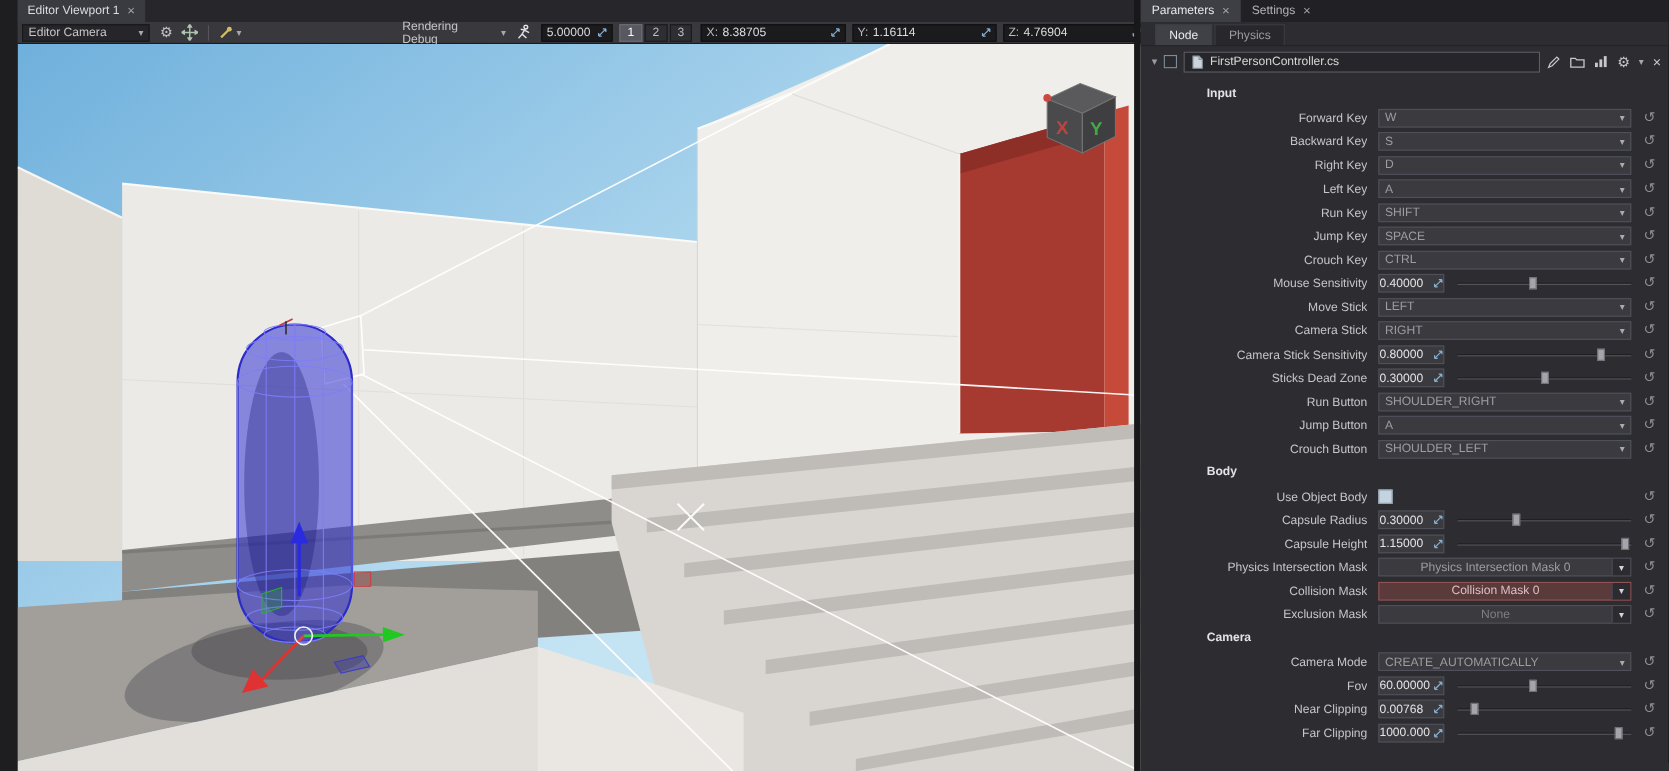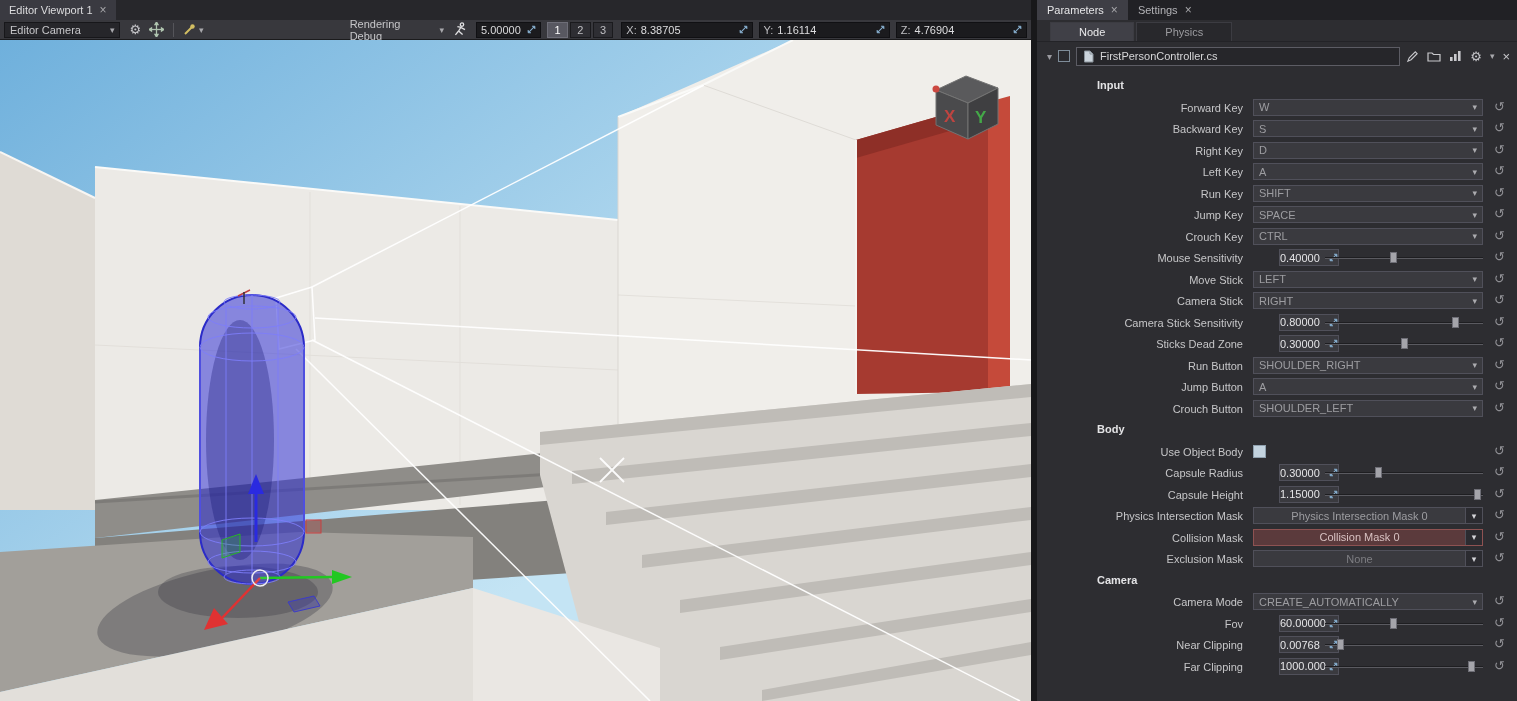--- a/index.html
+++ b/index.html
@@ -1,21 +1,21 @@
 <!DOCTYPE html>
 <html><head>
 <meta charset="utf-8">
 <style>
   * { margin:0; padding:0; box-sizing:border-box; }
   html,body { background:#151517; }
   .app { position:relative; width:1517px; height:701px; background:#1E1E20; overflow:hidden;
          font-family:"Liberation Sans", sans-serif; font-size:11px; color:#C8C8CA; }
 
   
-  .left-pane { position:absolute; left:0; top:0; width:1031px; height:701px; background:#27272B;border-radius:22px; }
+  .left-pane { position:absolute; left:16px; top:0; width:1031px; height:701px; background:#27272B;border-radius:22px; }
   .vp-tabbar { height:20px; background:#27272B; display:flex; align-items:stretch; }
   .vp-tab { display:flex; align-items:center; gap:7px; padding:0 9px; background:#3A3A41; color:#DCDCDE; }
   .tab-close { color:#A6A6AA; font-size:12px; cursor:pointer; }
   .vp-toolbar { height:20px; background:#38383D; border-bottom:1px solid #1B1B1D;
                 display:flex; align-items:center; padding:0 4px; }
   .combo { height:16px; background:#26262A; border:1px solid #17171A; display:flex; align-items:center;
            padding:2px 5px; color:#C6C6C9; gap:5px; }
   .camera-combo { width:118px; justify-content:space-between; margin-right:5px; }
   .caret { color:#A8A8AC; font-size:9px; }
   .tb-icon { margin:0 4px; display:flex; align-items:center; }
@@ -37,21 +37,21 @@
   
   .splitter { position:absolute; left:1031px; top:0; width:6px; height:701px; background:#18181A; }
 
   
   .right-panel { position:absolute; left:1037px; top:0; width:480px; height:701px; background:#2D2D31; }
   .rp-tabbar { height:20px; background:#212125; display:flex; }
   .rp-tab { display:flex; align-items:center; gap:7px; padding:0 10px; color:#B2B2B6; }
   .rp-tab.active { background:#3E3E45; color:#E6E6E8; }
   .rp-subtabs { height:22px; display:flex; align-items:flex-end; padding-left:13px; gap:2px;
                 background:#2D2D31; border-bottom:1px solid #232327; }
-  .sub-tab { padding:3px 28px 3px; color:#9C9CA0; background:#28282C; border:1px solid #3C3C42; border-bottom:none; }
+  .sub-tab { padding:3px 12px 3px; color:#9C9CA0; background:#28282C; border:1px solid #3C3C42; border-bottom:none; }
   .sub-tab.active { background:#404047; color:#EAEAEC; }
   .rp-header { height:28px; display:flex; align-items:center; gap:6px; padding:0 7px 0 10px; }
   .caret-dim { color:#9A9AA0; font-size:10px; }
   .hdr-checkbox { width:12px; height:12px; border:1px solid #7E8C99; background:#2A2A2E; }
   .file-box { flex:1; height:19px; border:1px solid #5C5C64; background:#26262A; display:flex;
               align-items:center; gap:6px; padding:0 6px; color:#D6D6D8; overflow:hidden; white-space:nowrap; }
   .hdr-icons { display:flex; align-items:center; gap:8px; color:#C4C4C8; }
   .hdr-x { font-size:13px; color:#C8C8CC; }
 
   
@@ -66,21 +66,21 @@
   .dd { padding:0 5px; }
   .dd-caret { margin-left:auto; color:#ABABAF; font-size:9px; }
   .mask-val { flex:1; text-align:center; overflow:hidden; white-space:nowrap; }
   .mask-arrow { width:17px; align-self:stretch; background:#2B2B30; border-left:1px solid #50505A;
         display:flex; align-items:center; justify-content:center; color:#D4D4D8; font-size:9px; }
   .mask-btn.highlight { background:#5B3A3C; border-color:#8E5252; }
   .mask-btn.highlight .mask-val { color:#D8C2C2; }
   .mask-btn.dim .mask-val { color:#7E7E83; }
   .nfield { position:absolute; left:216px; top:2px; width:60px; height:17px; background:#3A3A3F;
         border:1px solid #50505A; display:flex; align-items:center; padding:0 0;
-        color:#E5E5E7; overflow:hidden;margin-left:26px; }
+        color:#E5E5E7; overflow:hidden; }
   .nval { flex:1; overflow:hidden; white-space:nowrap; }
   .slider { position:absolute; left:288px; top:2px; width:158px; height:17px; }
   .track { position:absolute; left:0; right:0; top:8px; height:2px; background:#1E1E21; border-bottom:1px solid #5A5A60; }
   .handle { position:absolute; top:3px; width:7px; height:11px; background:#A4A4AA; border:1px solid #6E6E76; }
   .ucb { position:absolute; left:216px; top:4px; width:13px; height:13px; background:#C3D3DF; border:1px solid #8FA0AE; }
   .reset { position:absolute; left:457px; top:3px; color:#8E8E93; font-size:13px; line-height:1; cursor:pointer; }
   svg text { font-family:"Liberation Sans", sans-serif; }
 </style>
 </head>
 <body>

